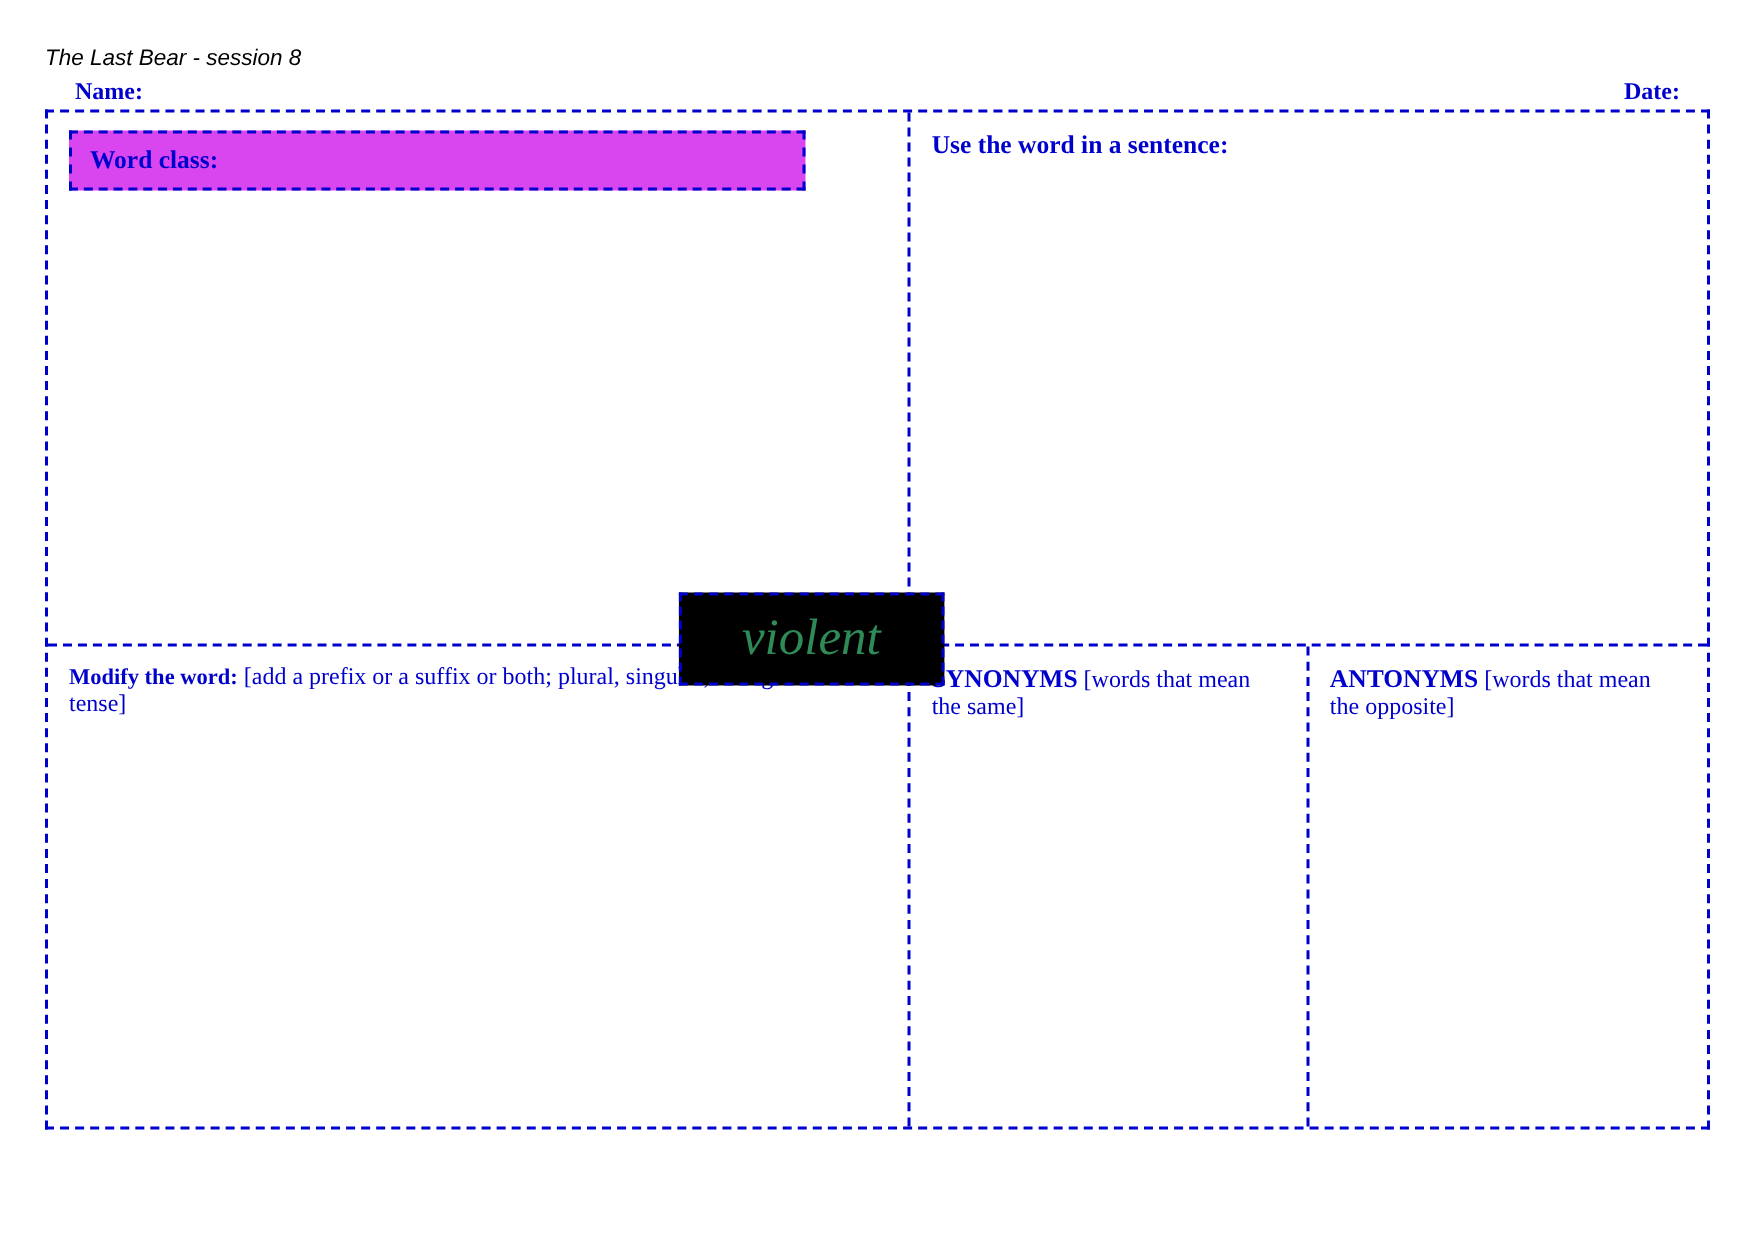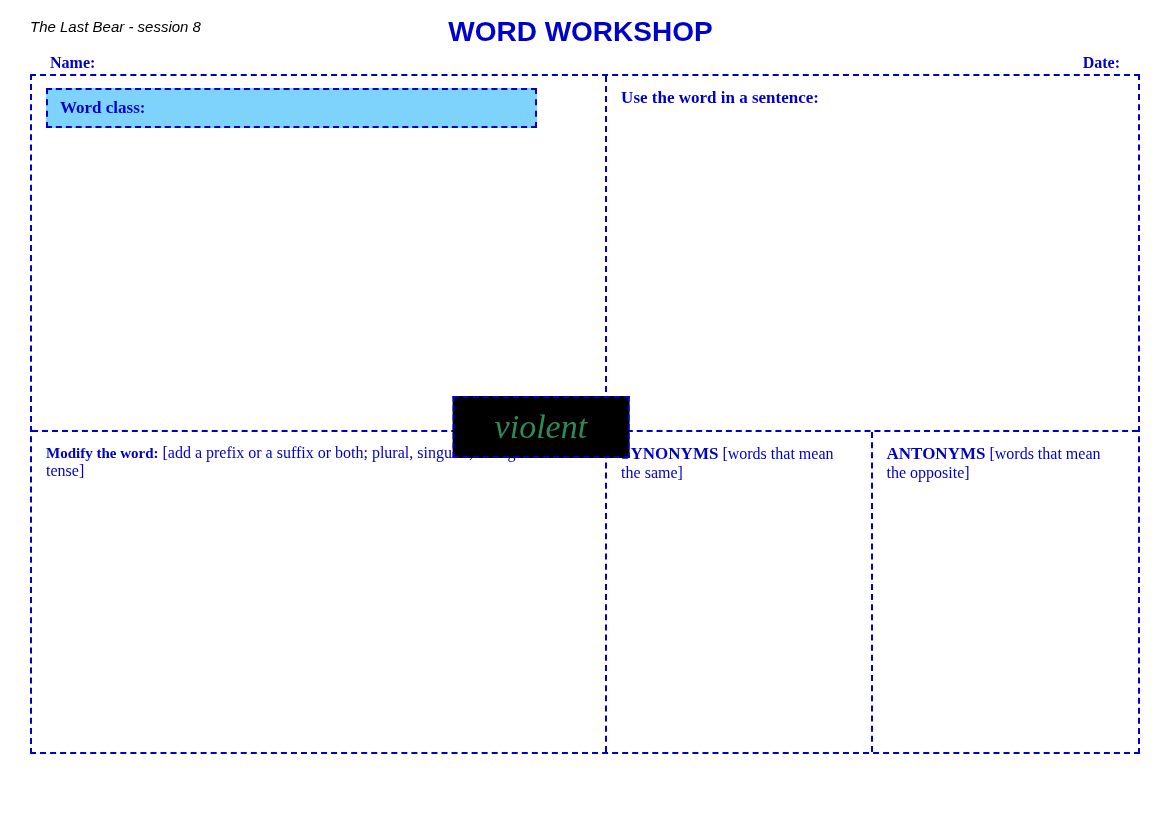--- a/index.html
+++ b/index.html
@@ -21,20 +21,21 @@
       width: 1170px;
       height: 827px;
       padding: 18px 30px 10px 30px;
       position: relative;
     }
 
     .top-bar {
       display: flex;
       align-items: flex-start;
       margin-bottom: 6px;
+      margin-top: 12px;
     }
 
     .session-label {
       font-size: 15px;
       color: #000000;
       font-family: Arial, sans-serif;
       font-style: italic;
     }
 
     .main-title {
@@ -59,21 +60,21 @@
     }
 
     .name-label, .date-label {
       font-size: 16px;
       font-weight: bold;
       color: #0000cc;
     }
 
     .word-class-box {
       border: 2px dashed #0000cc;
-      background: #7dd3fc;
+      background: #d946ef;
       padding: 8px 12px;
       margin-bottom: 12px;
       width: 90%;
     }
 
     .word-class-label {
       font-size: 17px;
       font-weight: bold;
       color: #0000cc;
     }
@@ -198,21 +199,20 @@
       font-style: italic;
     }
   </style>
 </head>
 <body>
 
 <div class="page">
 
   <div class="top-bar">
     <span class="session-label">The Last Bear - session 8</span>
-    <span class="main-title">WORD WORKSHOP</span>
     <span class="top-spacer"></span>
   </div>
 
   <div class="name-date-row">
     <span class="name-label">Name:</span>
     <span class="date-label">Date:</span>
   </div>
 
   <div class="content-grid">
 

